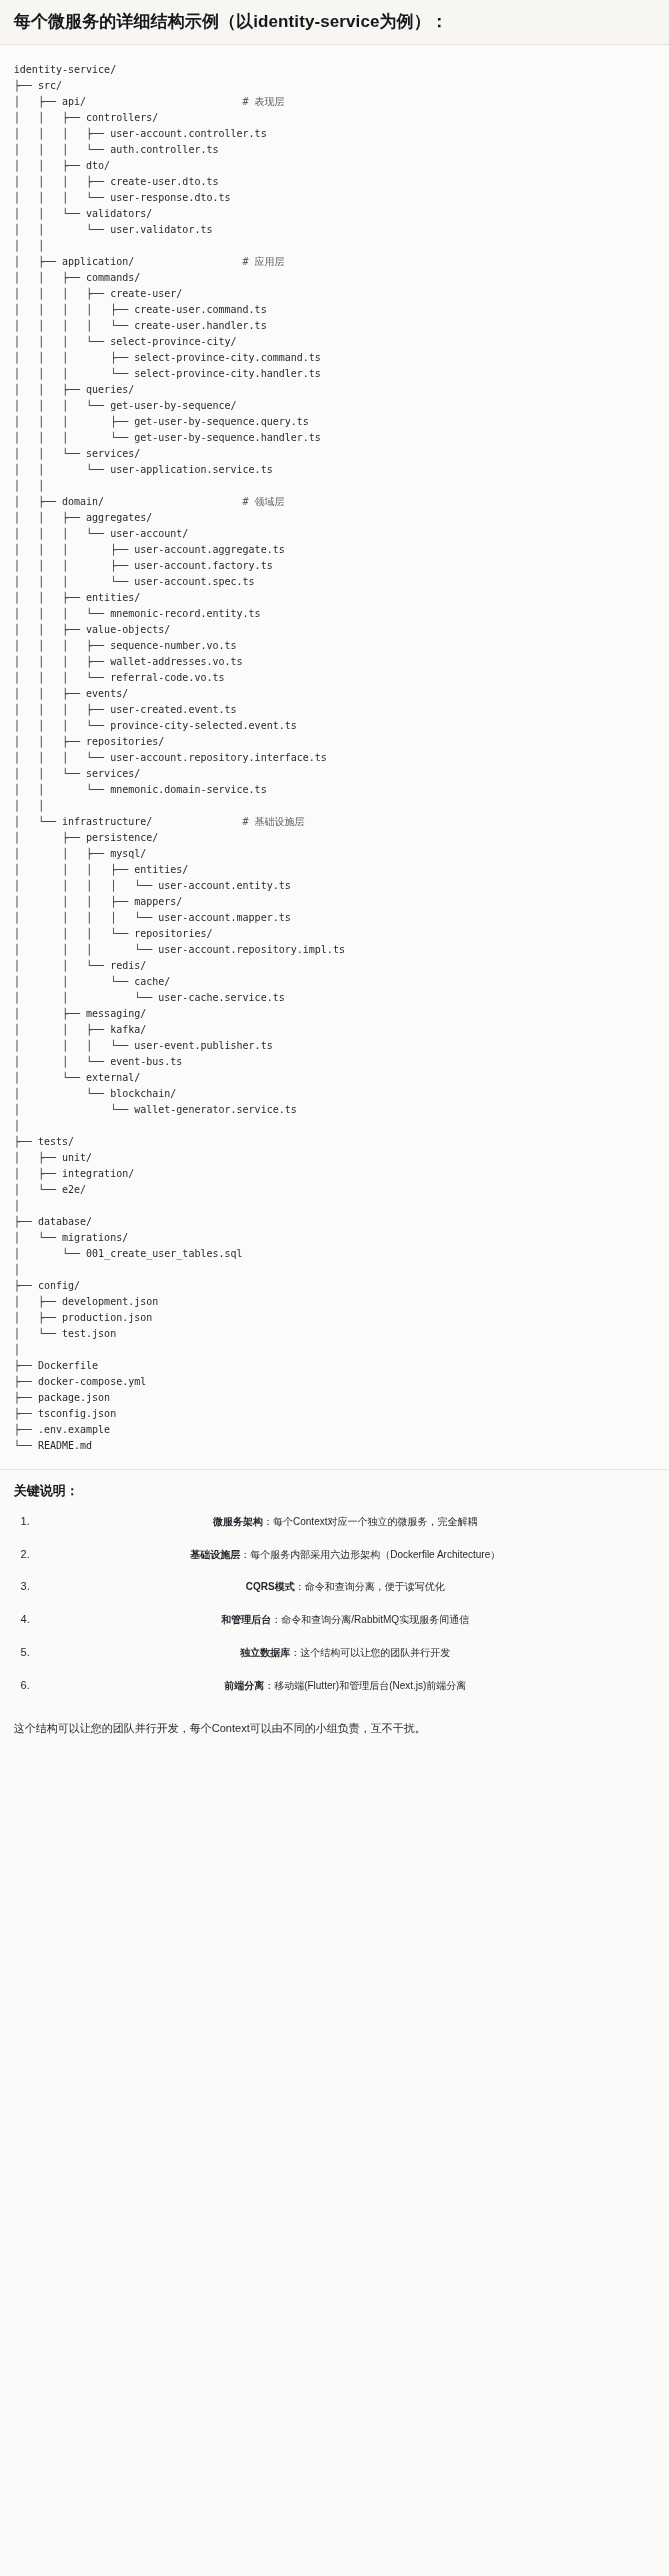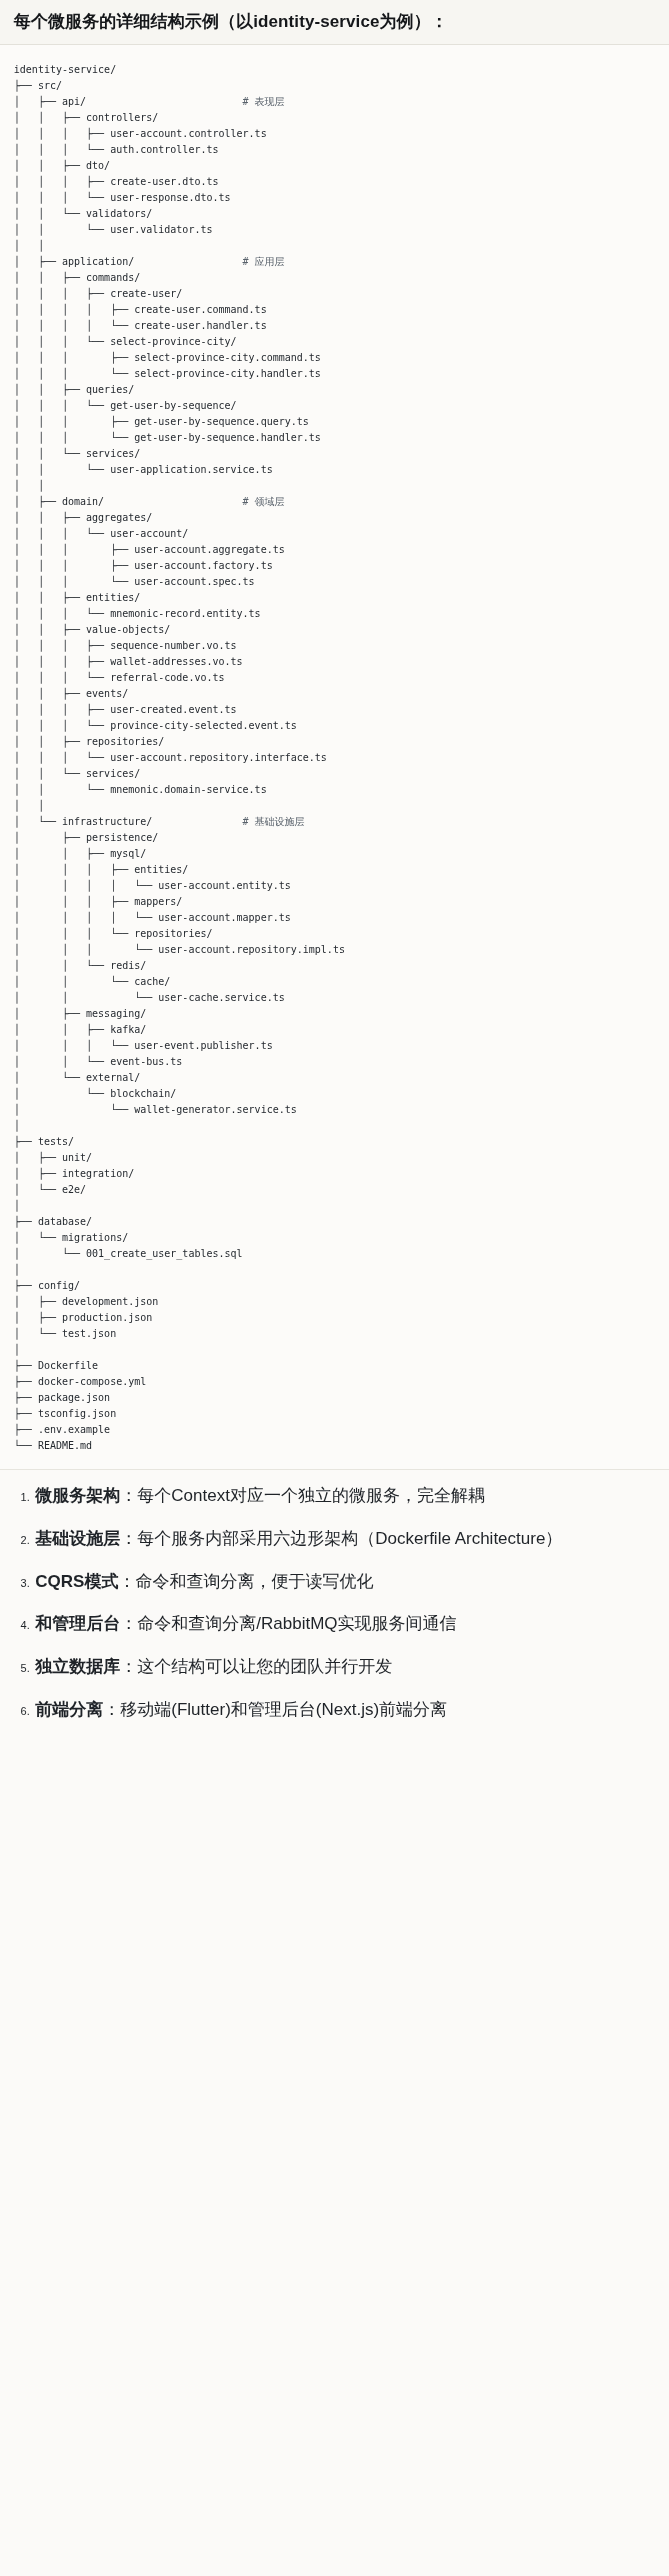--- a/index.html
+++ b/index.html
@@ -65,25 +65,26 @@
     color: #15171a;
     margin: 0 0 12.5px 0;
     line-height: 1.3;
   }
   ol.notes-list {
     margin: 0;
     padding: 0 0 0 19px;
     list-style: decimal;
   }
   ol.notes-list > li {
-    font-size: 17px;
+    font-size: 10px;
     line-height: 1.55;
     color: #1f2328;
     margin: 0 0 16.3px 0;
     padding-left: 2.5px;
+    text-align: center;
   }
   ol.notes-list > li::marker {
     font-size: 11px;
     color: #1f2328;
   }
   .note-term {
     font-weight: bold;
   }
   .note-sep { font-weight: normal; }
   .note-desc { font-weight: normal; }
@@ -187,25 +188,27 @@
 <span>│</span>
 <span>├── Dockerfile</span>
 <span>├── docker-compose.yml</span>
 <span>├── package.json</span>
 <span>├── tsconfig.json</span>
 <span>├── .env.example</span>
 <span>└── README.md</span></pre>
   </div>
 
   <div class="notes">
+    <div class="notes-title">关键说明：</div>
     <ol class="notes-list">
         <li><span class="note-term">微服务架构</span><span class="note-sep">：</span><span class="note-desc">每个Context对应一个独立的微服务，完全解耦</span></li>
         <li><span class="note-term">基础设施层</span><span class="note-sep">：</span><span class="note-desc">每个服务内部采用六边形架构（Dockerfile Architecture）</span></li>
         <li><span class="note-term">CQRS模式</span><span class="note-sep">：</span><span class="note-desc">命令和查询分离，便于读写优化</span></li>
         <li><span class="note-term">和管理后台</span><span class="note-sep">：</span><span class="note-desc">命令和查询分离/RabbitMQ实现服务间通信</span></li>
         <li><span class="note-term">独立数据库</span><span class="note-sep">：</span><span class="note-desc">这个结构可以让您的团队并行开发</span></li>
         <li><span class="note-term">前端分离</span><span class="note-sep">：</span><span class="note-desc">移动端(Flutter)和管理后台(Next.js)前端分离</span></li>
       </ol>
   </div>
 
+  <p class="closing">这个结构可以让您的团队并行开发，每个Context可以由不同的小组负责，互不干扰。</p>
 
 </div>
 
 
 </body></html>

